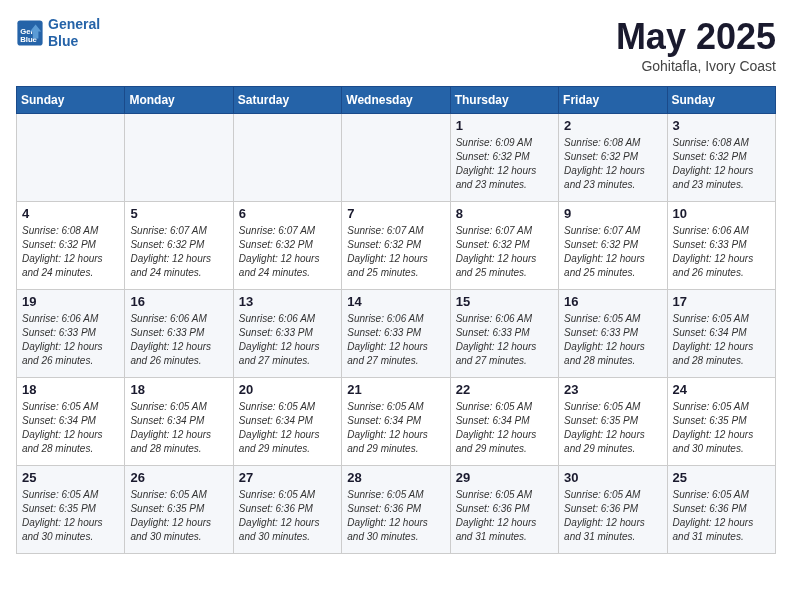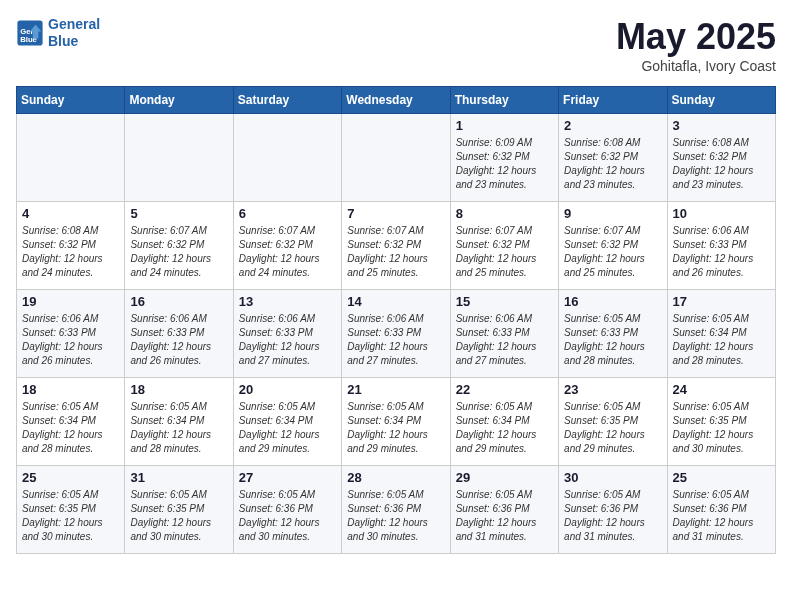--- a/index.html
+++ b/index.html
@@ -286,21 +286,21 @@
         </td>
       </tr>
       <tr>
         <td>
           <span class="day-number">25</span>
           <div class="cell-content" style="white-space: pre-line;">Sunrise: 6:05 AM
 Sunset: 6:35 PM
 Daylight: 12 hours and 30 minutes.</div>
         </td>
         <td>
-          <span class="day-number">31</span>
+          <span class="day-number">26</span>
           <div class="cell-content" style="white-space: pre-line;">Sunrise: 6:05 AM
 Sunset: 6:35 PM
 Daylight: 12 hours and 30 minutes.</div>
         </td>
         <td>
           <span class="day-number">27</span>
           <div class="cell-content" style="white-space: pre-line;">Sunrise: 6:05 AM
 Sunset: 6:36 PM
 Daylight: 12 hours and 30 minutes.</div>
         </td>

